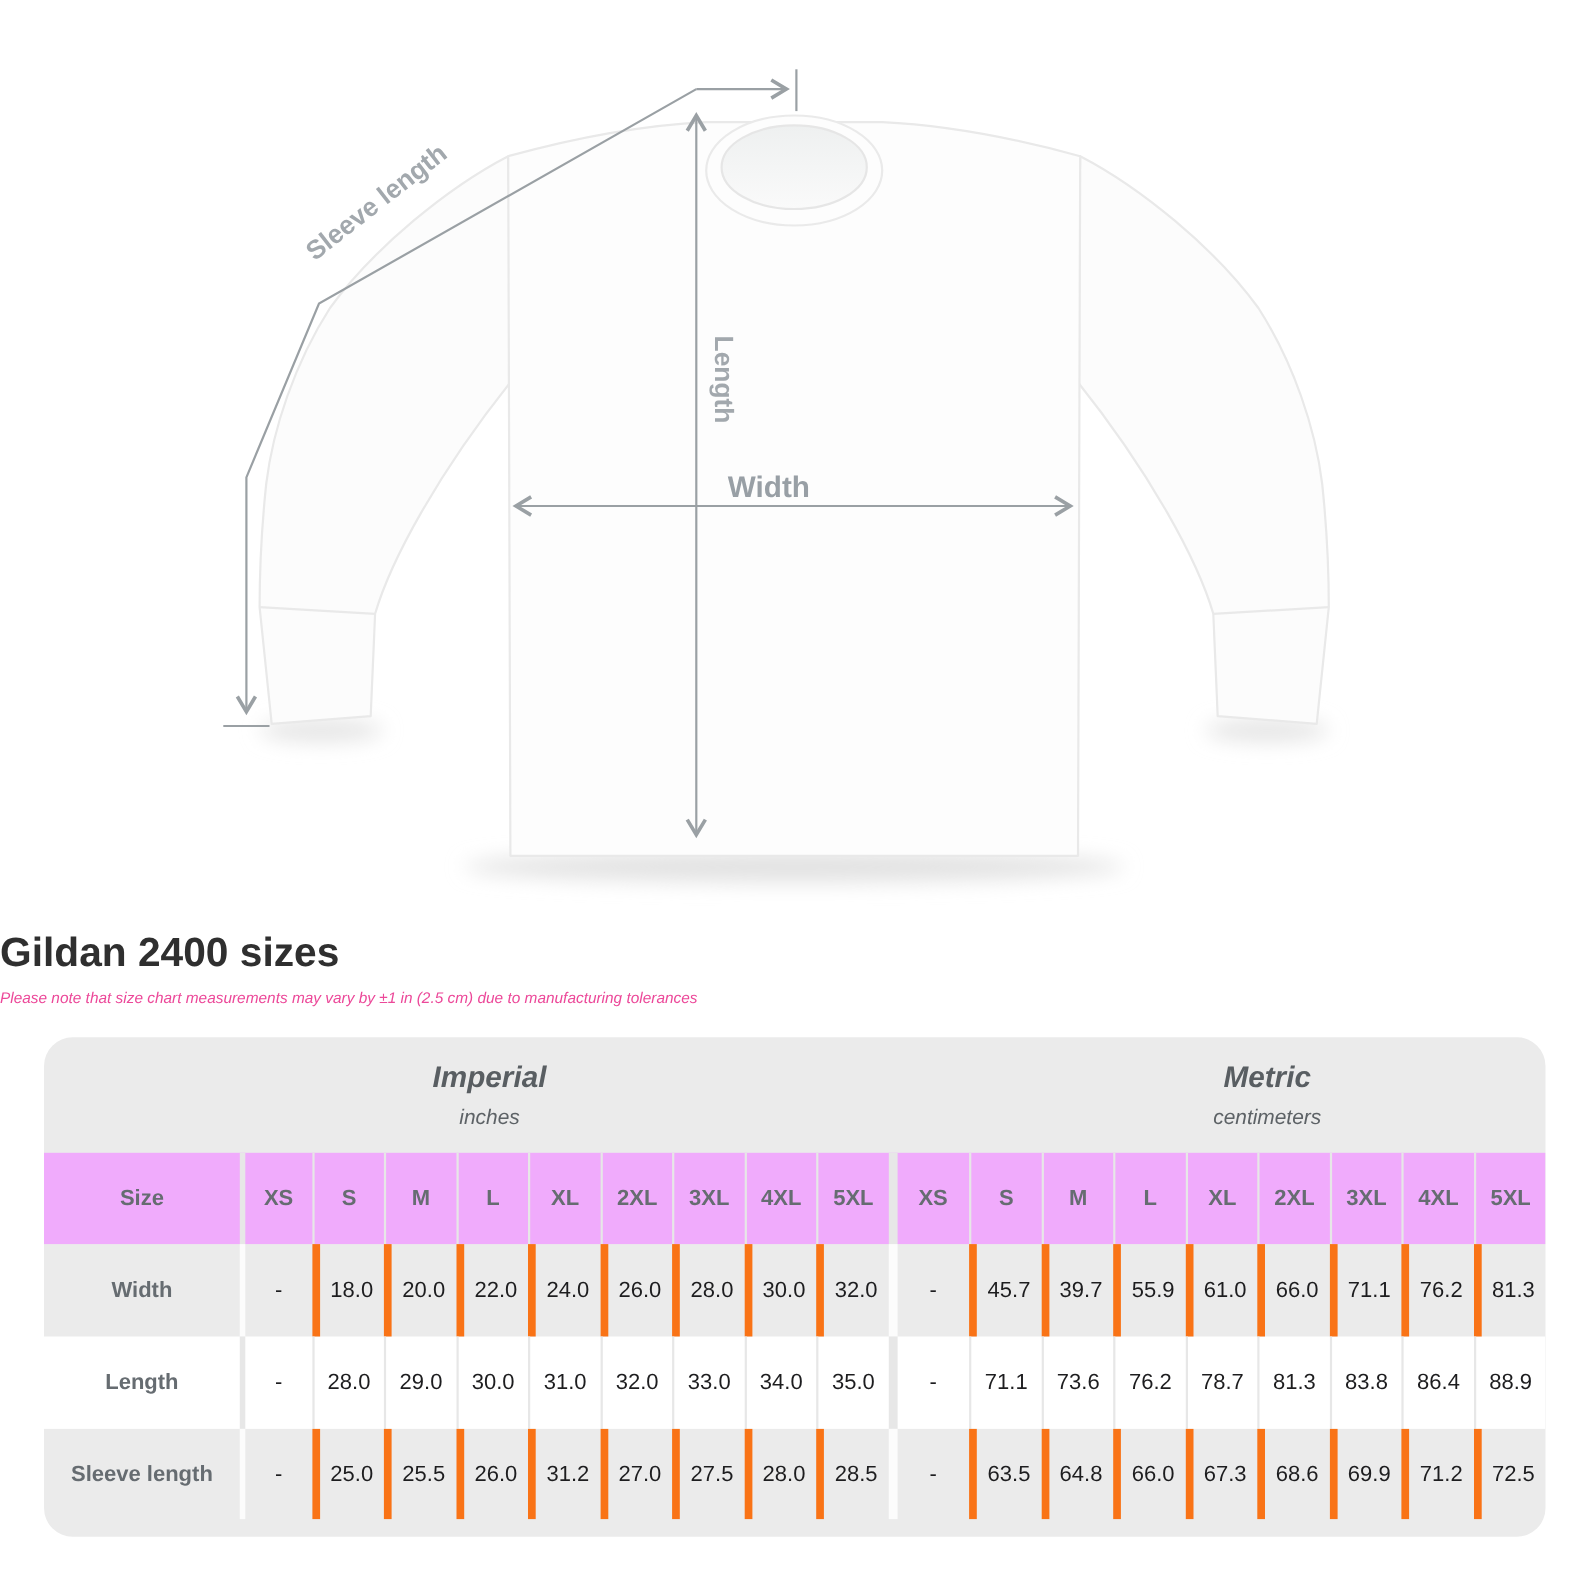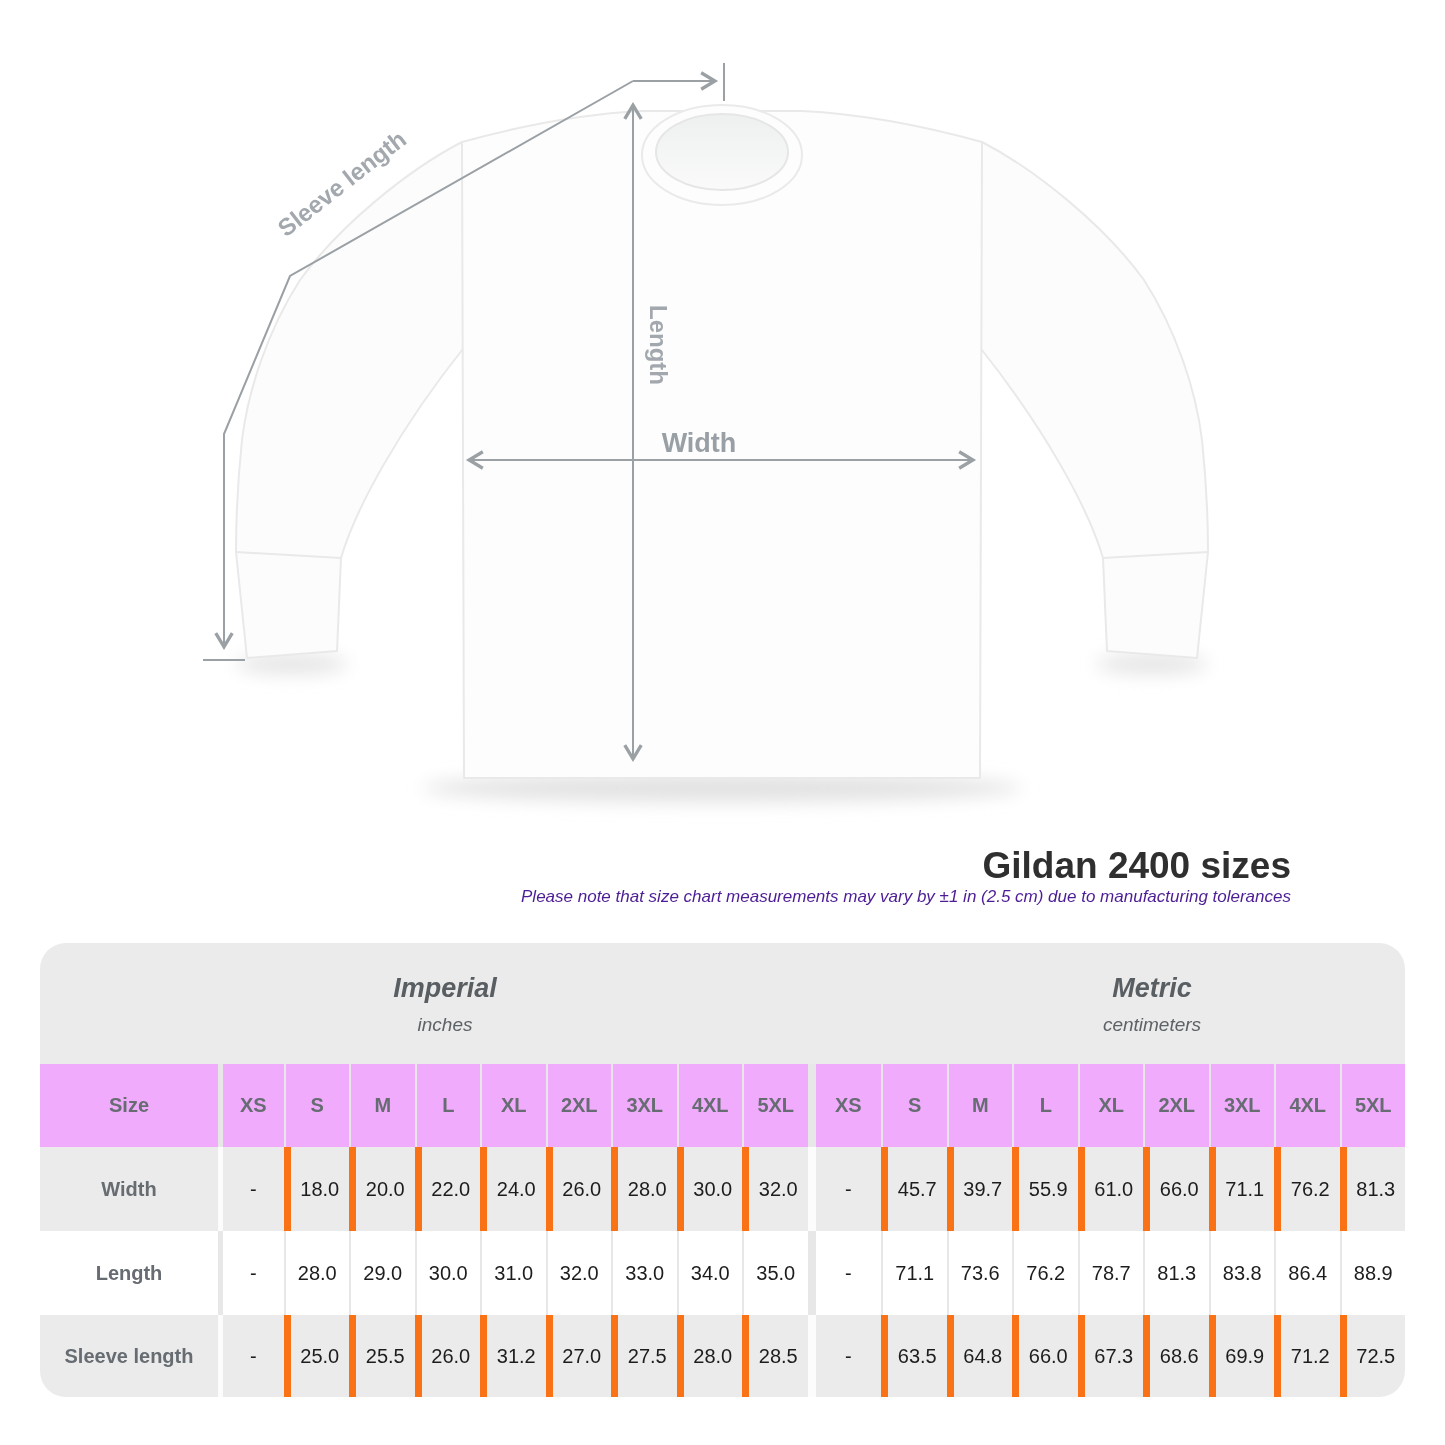--- a/index.html
+++ b/index.html
@@ -4,28 +4,28 @@
 <style>
   html,body { margin:0; padding:0; }
   body { font-family:"Liberation Sans","DejaVu Sans",sans-serif; background:#fff; }
   .page { position:relative; width:1445px; height:1445px; background:#fff; overflow:hidden; }
 
   
   .figure { position:absolute; left:0; top:0; width:1445px; height:830px; }
   .figure svg { display:block; }
 
   
-  .heading { position:absolute; left:0; top:846px; width:1291px; text-align:right; }
+  .heading { position:absolute; left:0; top:846px; width:1291px; text-align:left; }
   .title { font-size:37px; font-weight:700; color:#2f2f2f; line-height:1.1; }
-  .subtitle { font-size:17px; font-style:italic; color:#4c1d95; }
+  .subtitle { margin-top:12px; font-size:14px; font-style:italic; color:#ec4899; }
 
   
   .tbl { position:absolute; left:40px; top:943px; width:1365px; height:454px;
          background:#ebebeb; border-radius:26px; overflow:hidden; }
-  .band { position:relative; height:121px; }
+  .band { position:relative; height:105px; }
   .grp { position:absolute; top:50%; transform:translate(-50%,-50%); text-align:center; }
   .grp .t { font-size:27px; font-weight:700; font-style:italic; color:#595e62; }
   .grp .u { margin-top:10px; font-size:19px; font-style:italic; color:#5d6266; }
 
   .trow { display:grid; grid-template-columns:178px repeat(9,1fr) 8px repeat(9,1fr); }
   .trow.hdr { height:83px; background:#f0abfc; }
   .trow.d1 { height:84px; }
   .trow.d2 { height:84px; background:#fff; }
   .trow.d3 { height:82px; }
 

